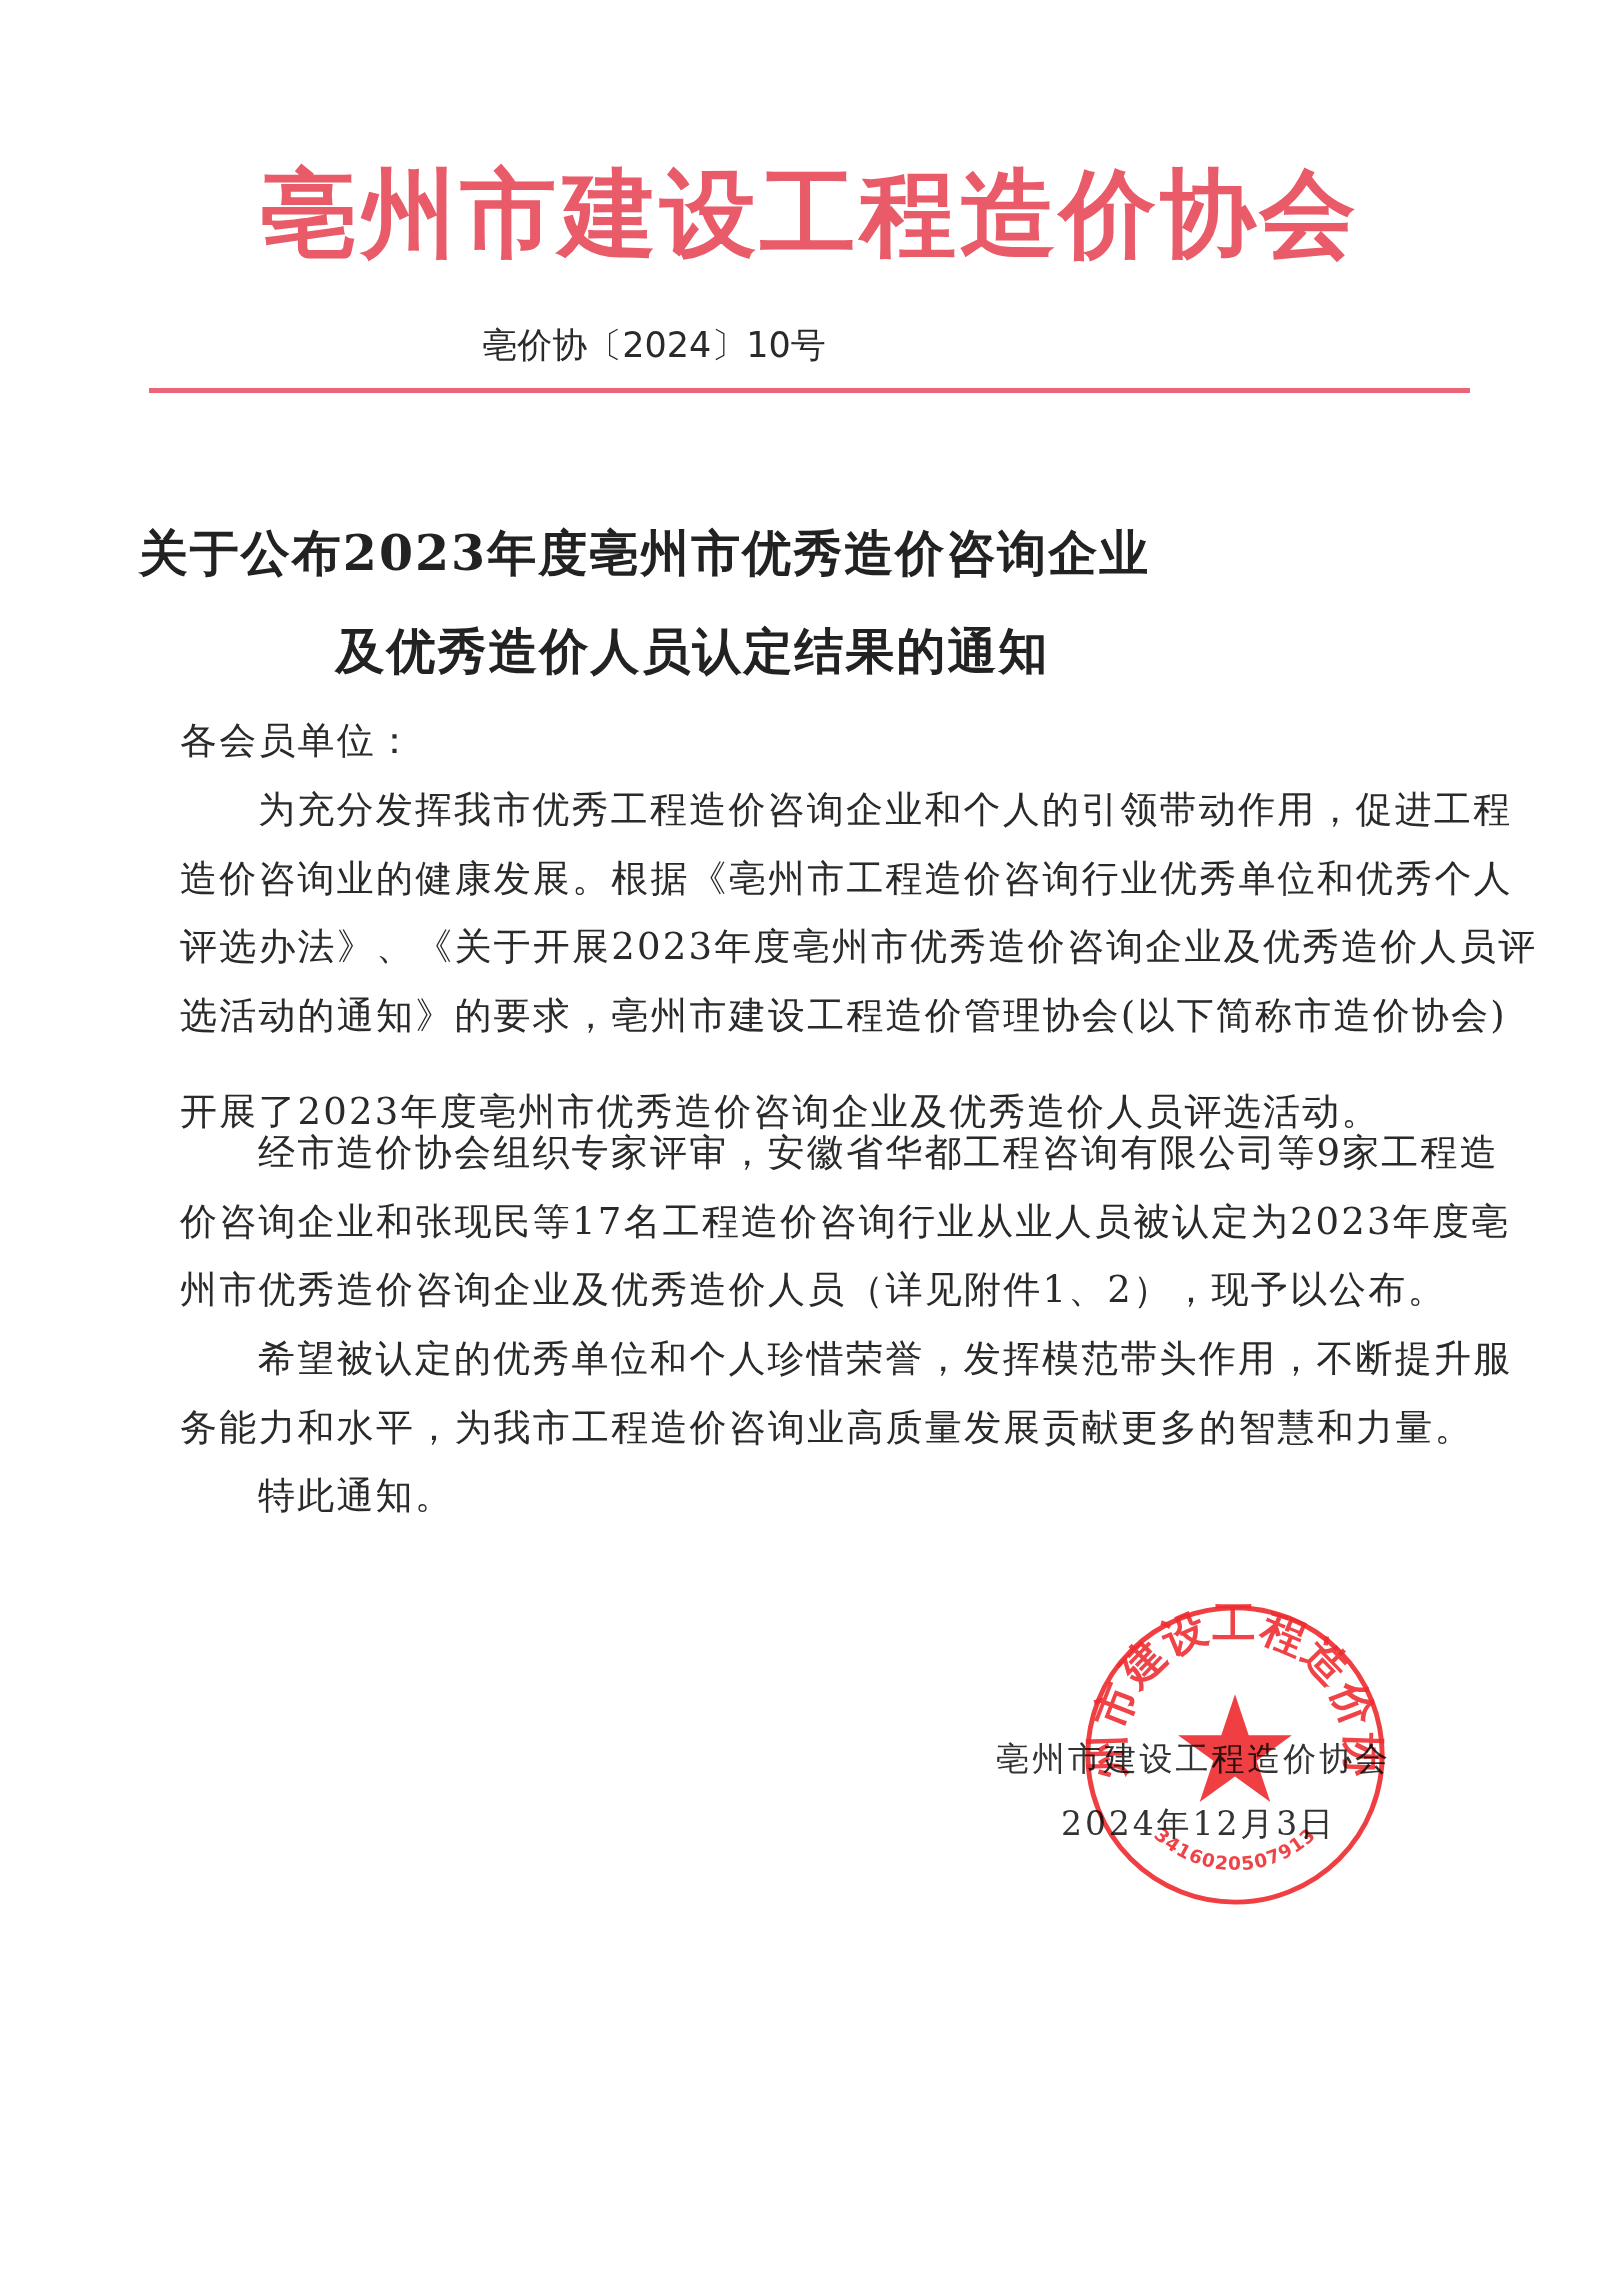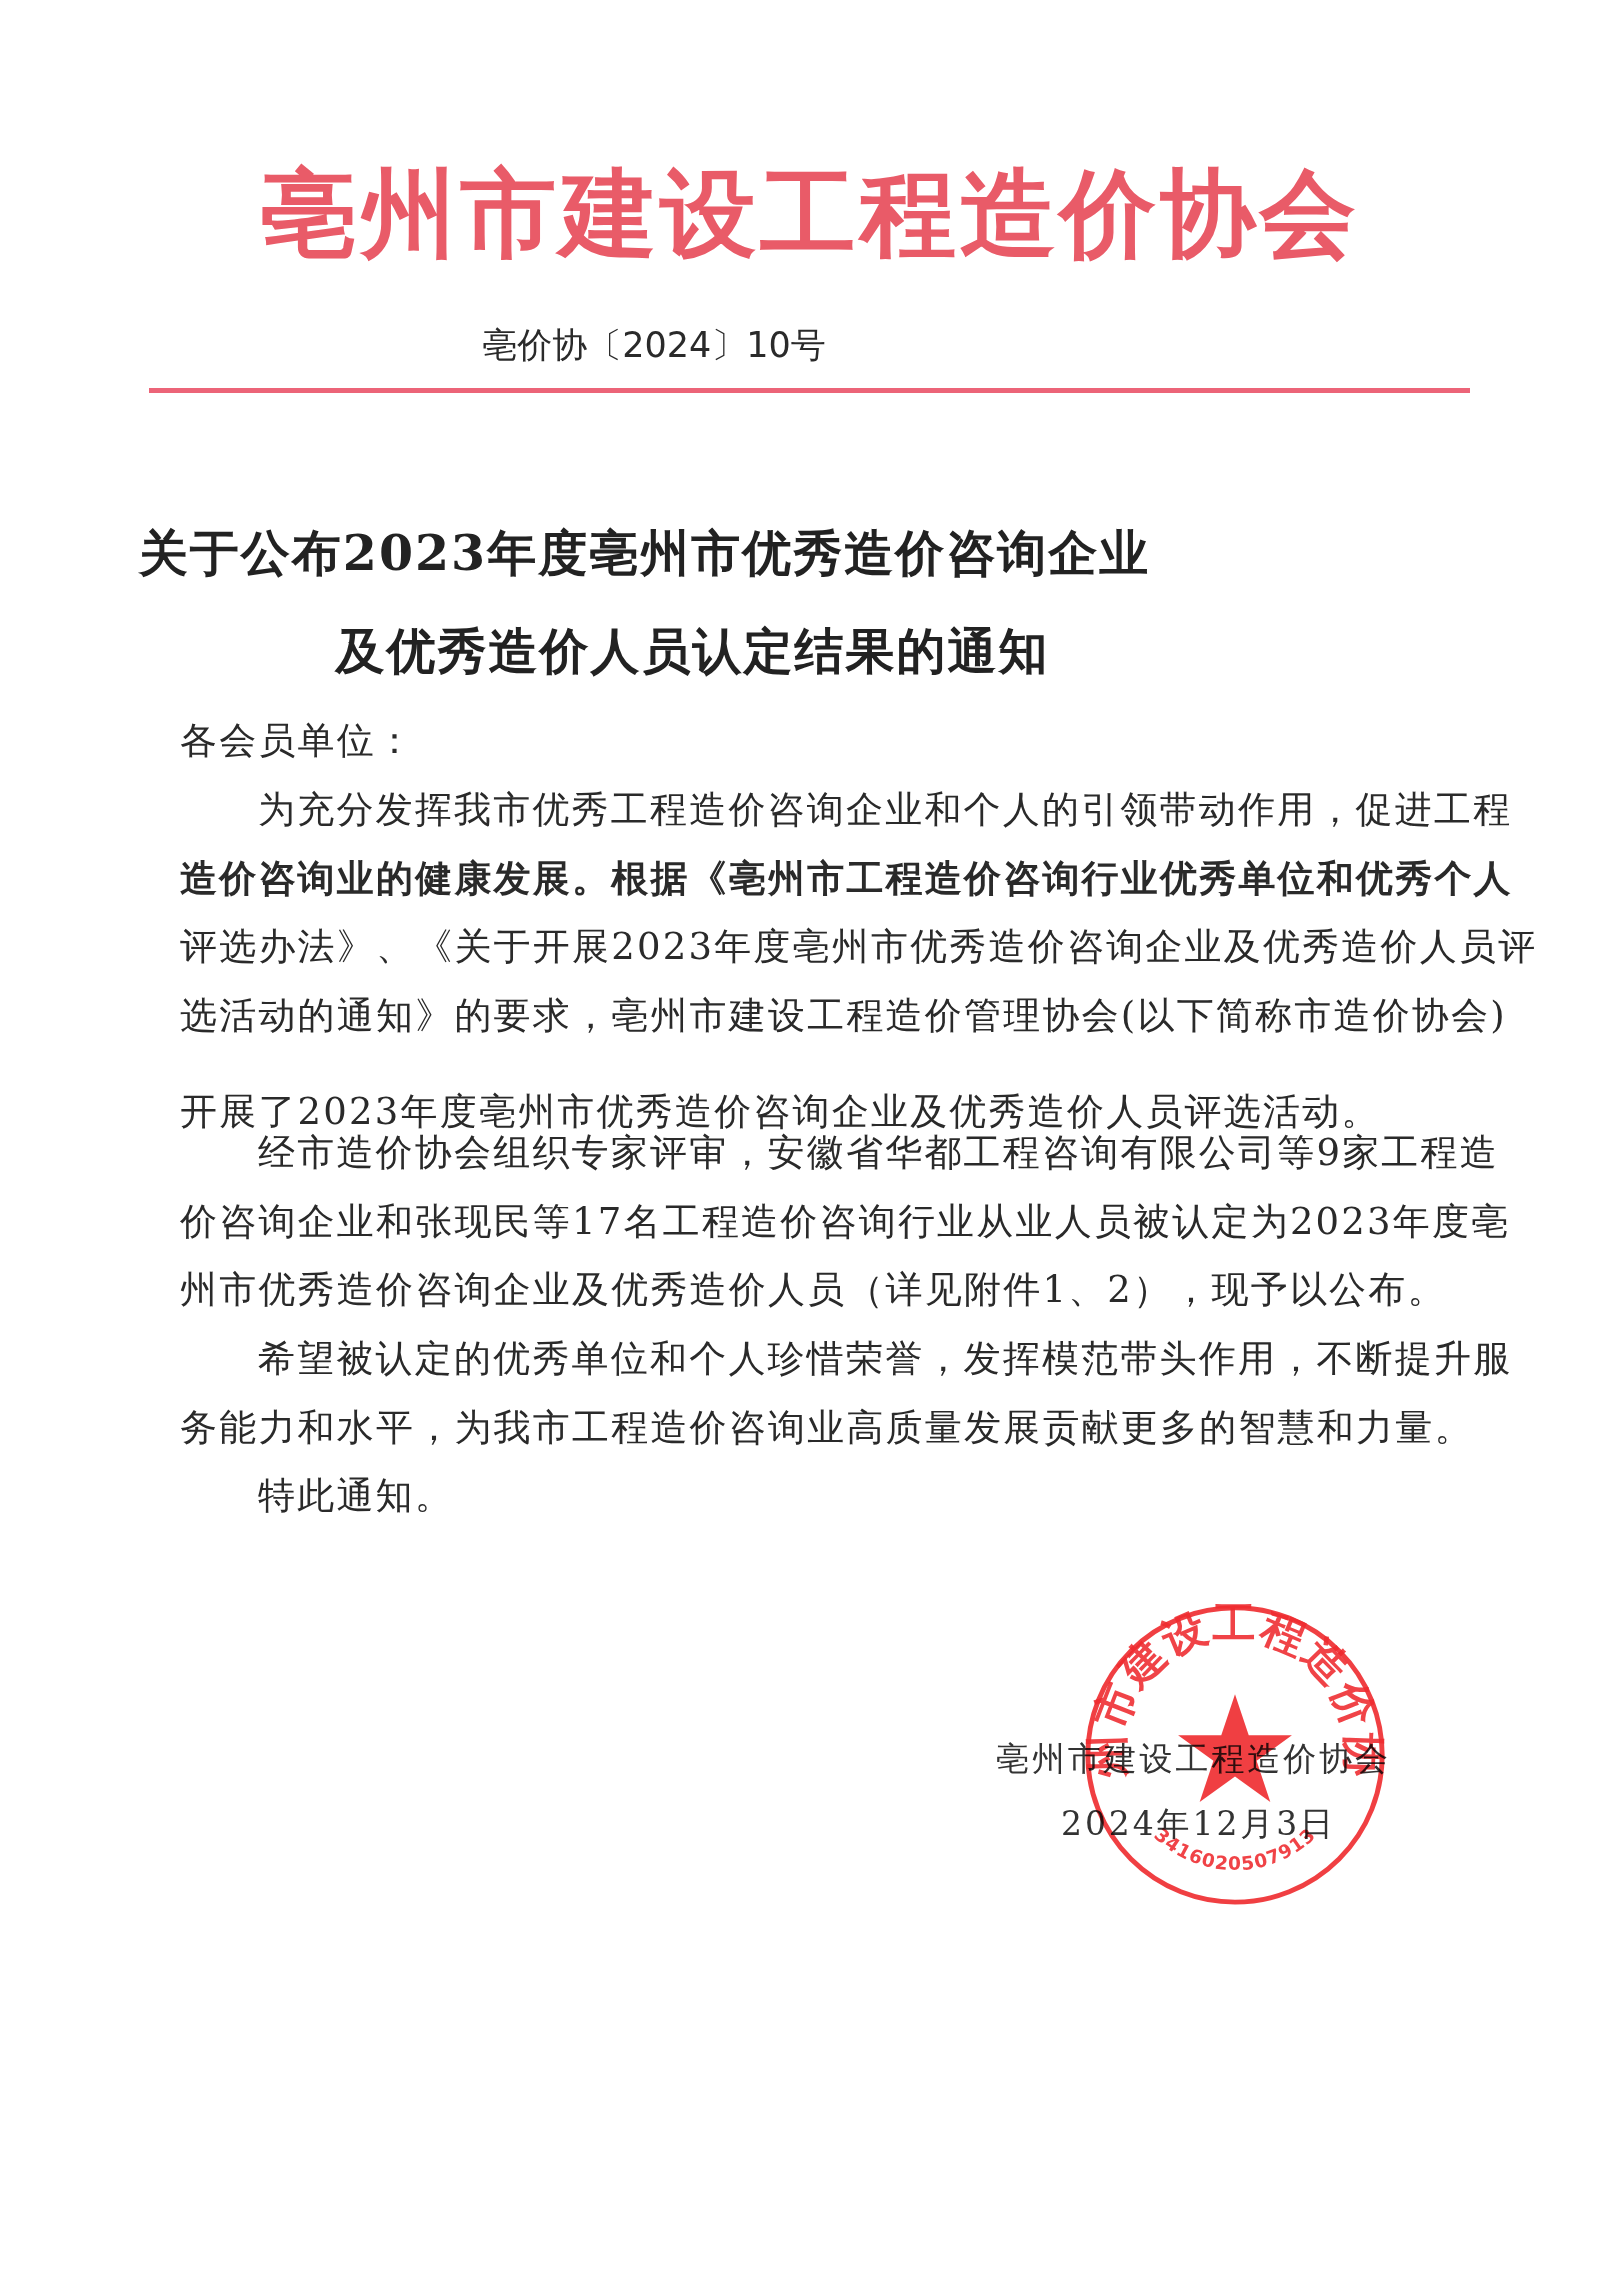--- a/index.html
+++ b/index.html
@@ -110,21 +110,21 @@
 <div class="doc-number">亳价协〔2024〕10号</div>
 <div class="red-rule"></div>
 
 <div class="title-line title-1">关于公布2023年度亳州市优秀造价咨询企业</div>
 <div class="title-line title-2">及优秀造价人员认定结果的通知</div>
 
 <div class="body-text" style="top:0;height:2293px;">
   <div class="line" style="top:716px;">各会员单位：</div>
 
   <div class="line indent" style="top:785px;">为充分发挥我市优秀工程造价咨询企业和个人的引领带动作用，促进工程</div>
-  <div class="line" style="top:854px;font-weight:bold;">造价咨询业的健康发展。根据《亳州市工程造价咨询行业优秀单位和优秀个人</div>
+  <div class="line" style="top:854px;">造价咨询业的健康发展。根据《亳州市工程造价咨询行业优秀单位和优秀个人</div>
   <div class="line" style="top:922px;">评选办法》、《关于开展2023年度亳州市优秀造价咨询企业及优秀造价人员评</div>
   <div class="line" style="top:991px;">选活动的通知》的要求，亳州市建设工程造价管理协会(以下简称市造价协会)</div>
   <div class="line" style="top:1087px;">开展了2023年度亳州市优秀造价咨询企业及优秀造价人员评选活动。</div>
 
   <div class="line indent" style="top:1128px;">经市造价协会组织专家评审，安徽省华都工程咨询有限公司等9家工程造</div>
   <div class="line" style="top:1197px;">价咨询企业和张现民等17名工程造价咨询行业从业人员被认定为2023年度亳</div>
   <div class="line" style="top:1265px;">州市优秀造价咨询企业及优秀造价人员（详见附件1、2），现予以公布。</div>
 
   <div class="line indent" style="top:1334px;">希望被认定的优秀单位和个人珍惜荣誉，发挥模范带头作用，不断提升服</div>
   <div class="line" style="top:1403px;">务能力和水平，为我市工程造价咨询业高质量发展贡献更多的智慧和力量。</div>

